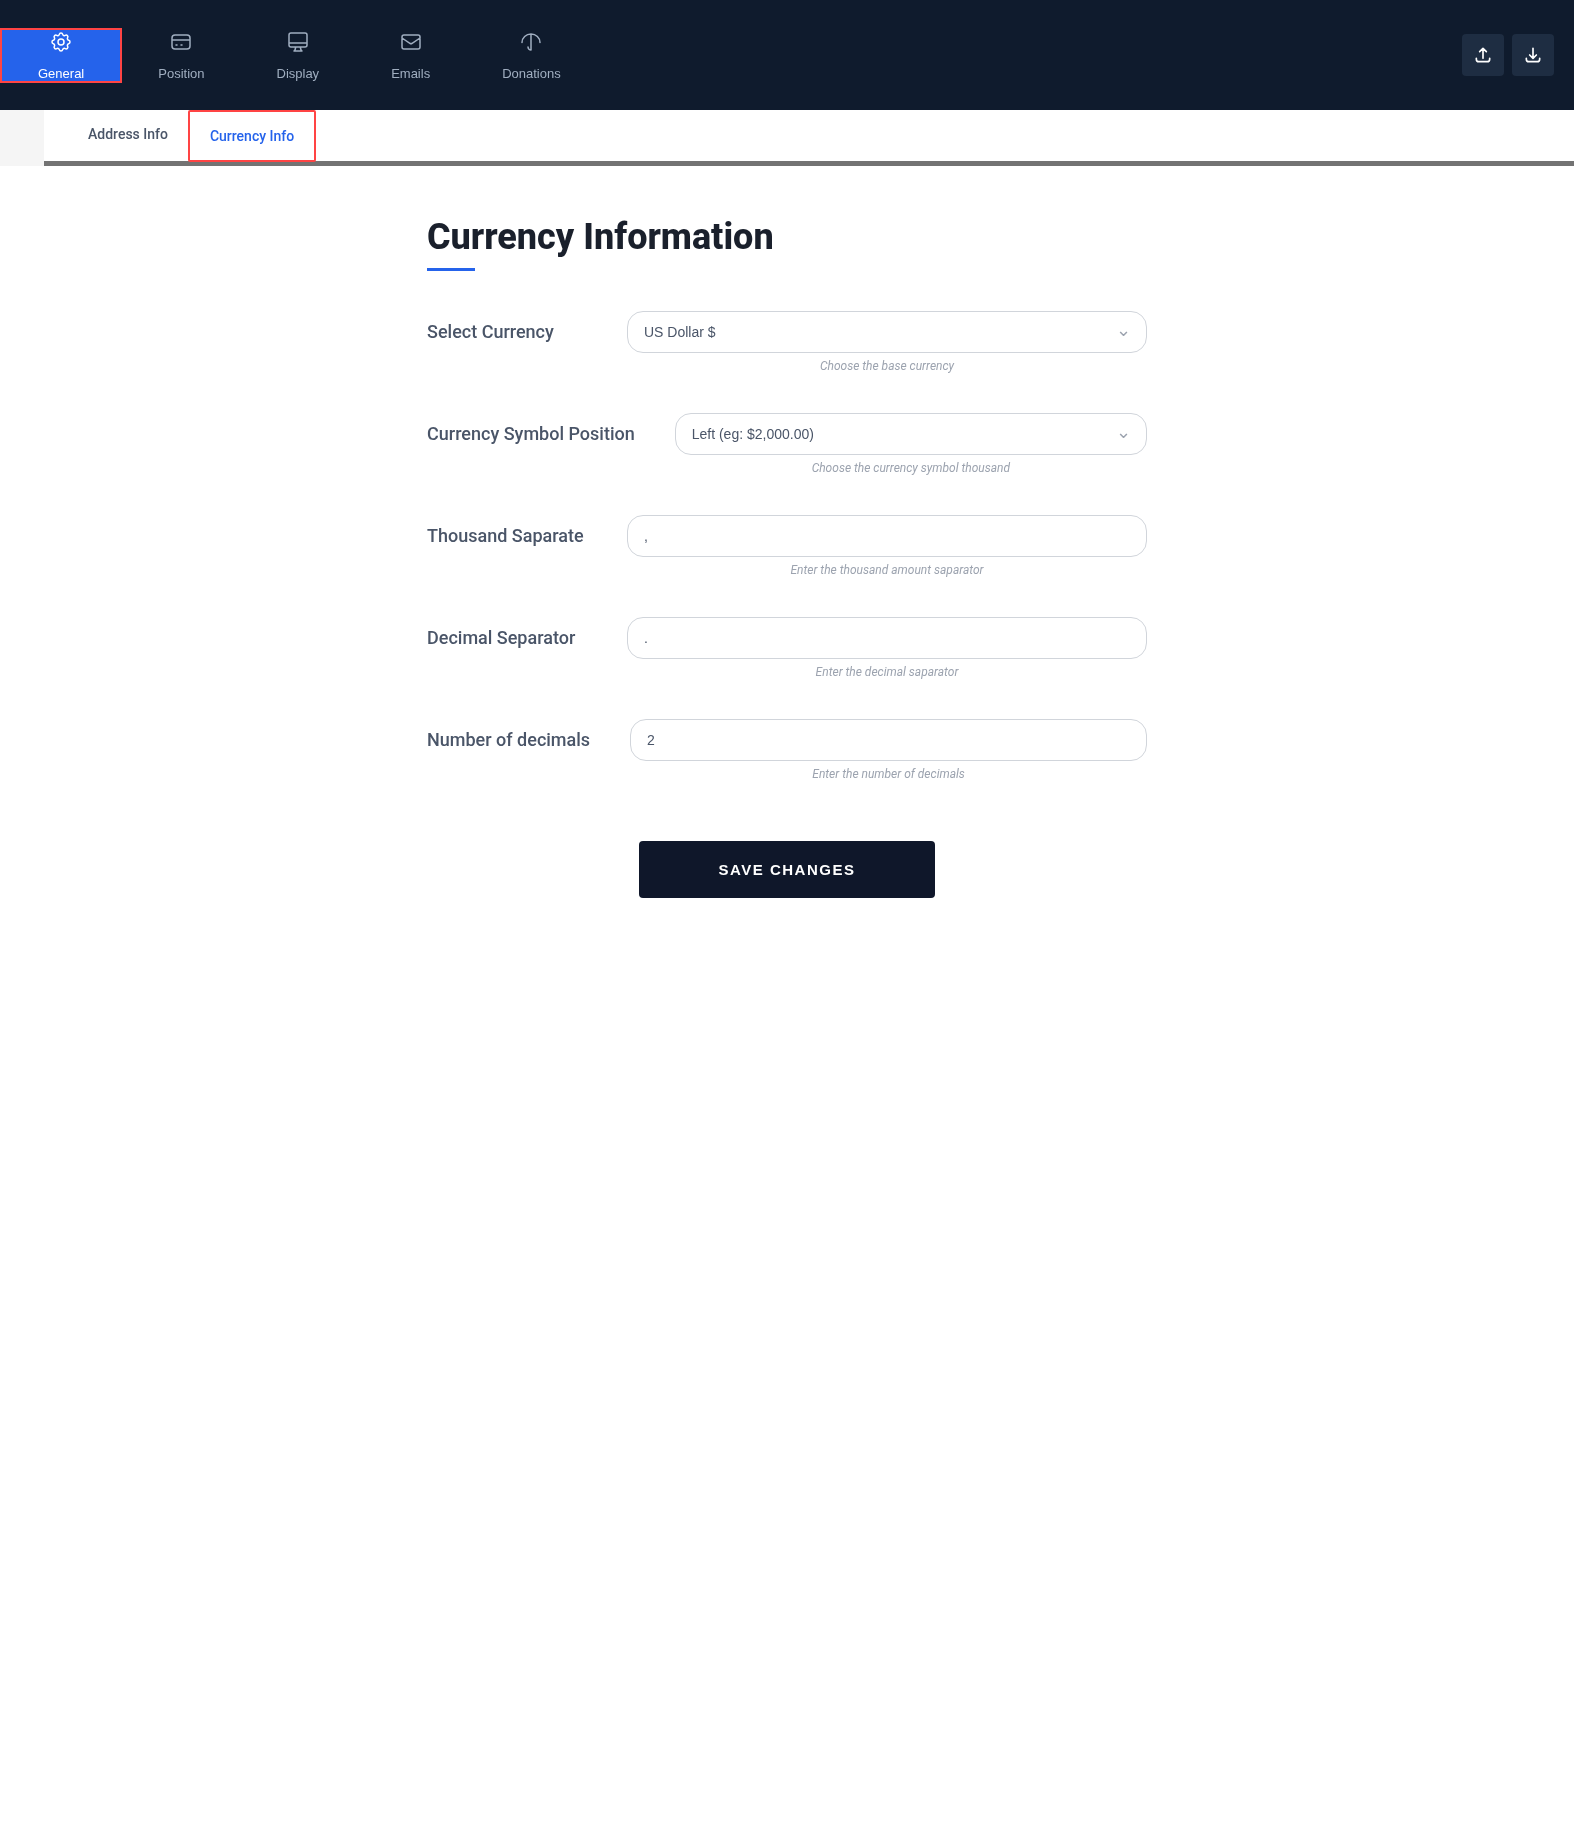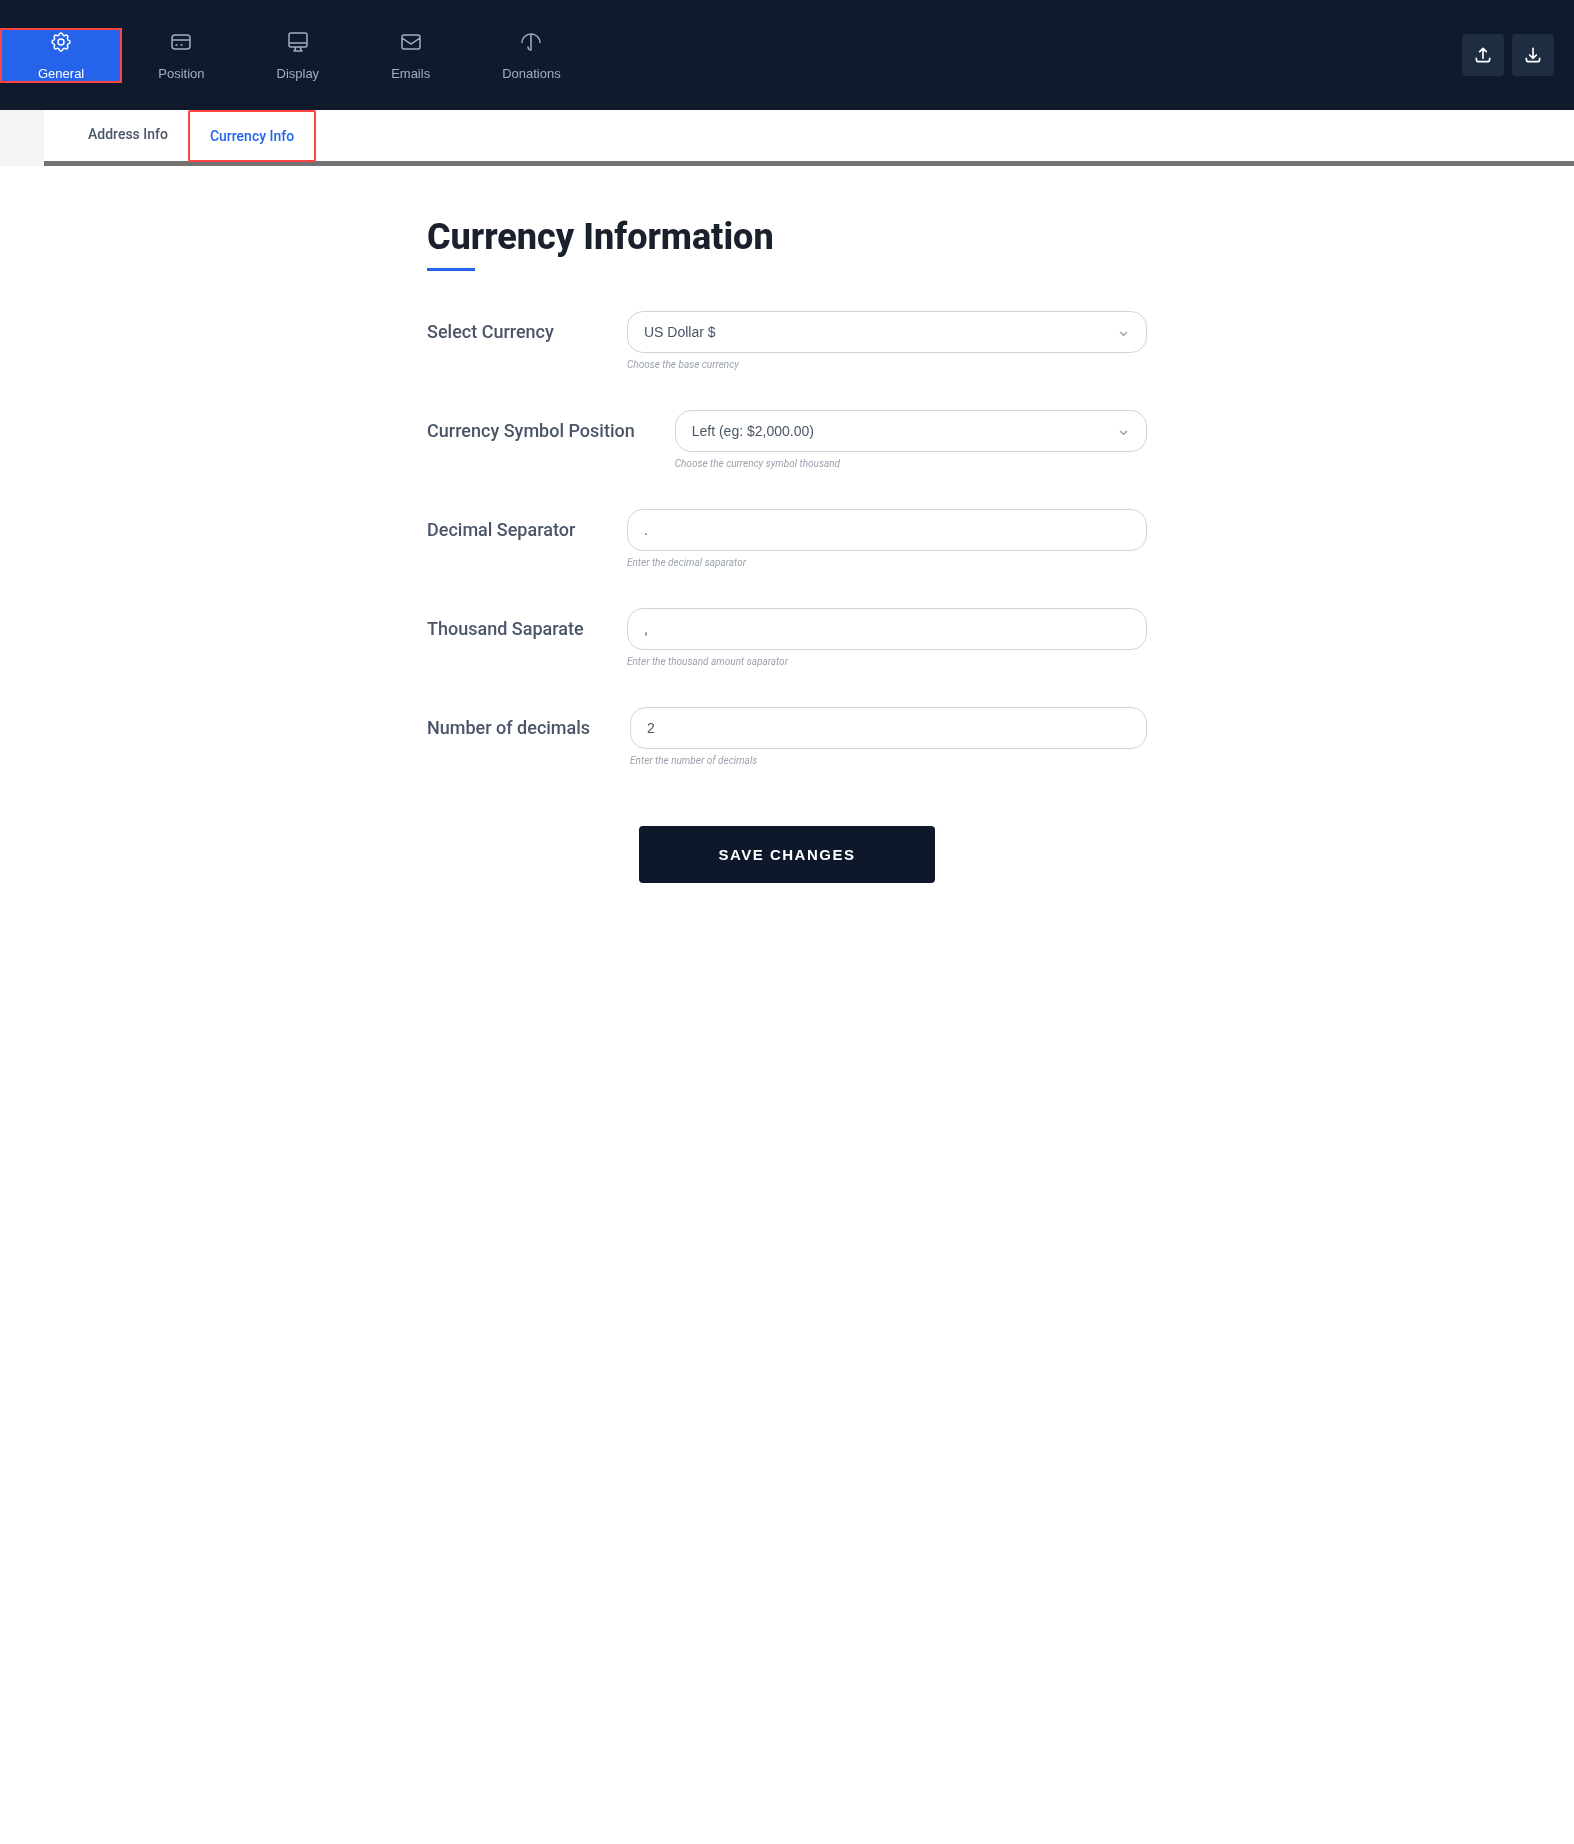--- a/index.html
+++ b/index.html
@@ -154,23 +154,24 @@
       position: absolute;
       right: 16px;
       top: 50%;
       transform: translateY(-60%);
       color: #9ca3af;
       pointer-events: none;
       font-size: 18px;
     }
     .form-hint {
       margin-top: 6px;
-      font-size: 10px;
+      font-size: 12px;
       color: #9ca3af;
       font-style: italic;
+      text-align: center;
     }
 
     
     .save-section {
       display: flex;
       justify-content: center;
       margin-top: 60px;
       padding-bottom: 40px;
     }
     .save-btn {
@@ -291,36 +292,36 @@
           <select class="form-select">
             <option>Left (eg: $2,000.00)</option>
             <option>Right (eg: 2,000.00$)</option>
           </select>
         </div>
         <div class="form-hint">Choose the currency symbol thousand</div>
       </div>
     </div>
 
     <div class="form-group">
+      <label class="form-label">Thousand Saparate</label>
+      <div class="form-field-wrap">
+        <input type="text" class="form-input" value="," style="">
+        <div class="form-hint">Enter the thousand amount saparator</div>
+      </div>
+    </div>
+
+    <div class="form-group">
       <label class="form-label">Decimal Separator</label>
       <div class="form-field-wrap">
         <input type="text" class="form-input" value="." style="">
         <div class="form-hint">Enter the decimal saparator</div>
       </div>
     </div>
 
     <div class="form-group">
-      <label class="form-label">Thousand Saparate</label>
-      <div class="form-field-wrap">
-        <input type="text" class="form-input" value="," style="">
-        <div class="form-hint">Enter the thousand amount saparator</div>
-      </div>
-    </div>
-
-    <div class="form-group">
       <label class="form-label">Number of decimals</label>
       <div class="form-field-wrap">
         <input type="text" class="form-input" value="2" style="">
         <div class="form-hint">Enter the number of decimals</div>
       </div>
     </div>
 
     <div class="save-section">
       <button class="save-btn">SAVE CHANGES</button>
     </div>

